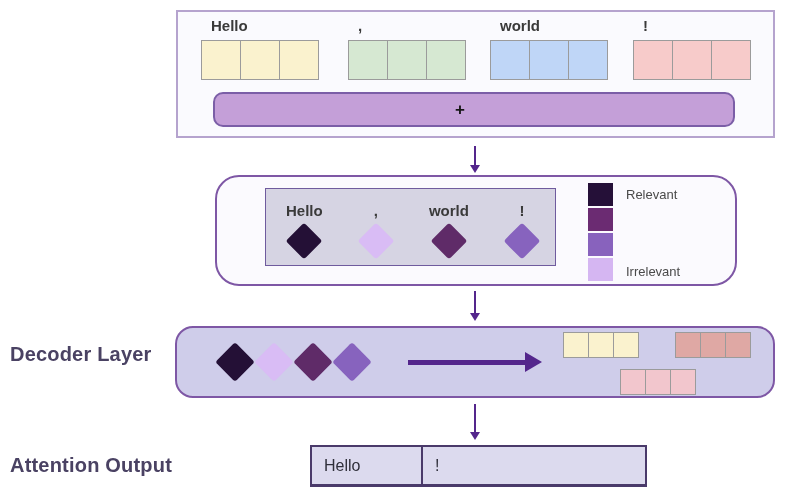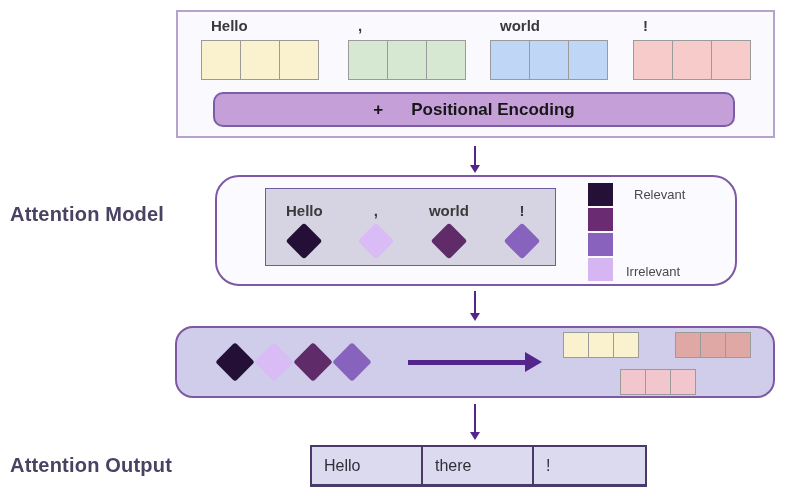--- a/index.html
+++ b/index.html
@@ -58,21 +58,21 @@
     display:flex; justify-content:space-around; align-items:flex-start;
     padding-top:13px;
   }
   .attn-token { display:flex; flex-direction:column; align-items:center; }
   .attn-token .token-label { padding-left:0; margin-bottom:4px; height:16px; }
   .diamond-sm { width:26px; height:26px; transform:rotate(45deg); border-radius:3px; margin-top:6px; }
 
   .legend { position:absolute; left:371px; top:6px; }
   .legend-swatch { width:25px; height:23px; margin-bottom:2px; }
   .legend-label { position:absolute; left:38px; font-size:13px; color:#4A4A4A; white-space:nowrap; }
-  .legend-label-top { top:4px;margin-left:8px; }
+  .legend-label-top { top:4px; }
   .legend-label-bottom { top:81px; }
 
   
   .dec-box {
     position:absolute; left:175px; top:326px; width:596px; height:68px;
     background:#CFCDEA; border:2px solid #7E57A5; border-radius:18px;
   }
   .dec-diamonds { position:absolute; left:44px; top:20px; display:flex; gap:11px; }
   .diamond-lg { width:28px; height:28px; transform:rotate(45deg); border-radius:3px; }
   .harrow { position:absolute; left:231px; top:32px; width:117px; height:5px; background:#54268C; }
@@ -95,21 +95,21 @@
     box-sizing:border-box; font-size:16px; color:#2F2F3A;
     border-right:2px solid #4A3A6A;
   }
   .out-cell:last-child { border-right:none; }
 </style>
 </head>
 <body>
 
 <div id="canvas">
 
-  <div class="section-label" style="top:201px;">Attention Model</div>
+  <div class="section-label" style="top:341px;">Decoder Layer</div>
   <div class="section-label" style="top:452px; width:300px;">Attention Output</div>
 
   <div class="top-box dotted">
 
     <div class="token-group" style="left:23px;">
       <span class="token-label">Hello</span>
       <div class="cell-row">
         <div class="cell" style="background: rgb(250, 242, 206);"></div>
         <div class="cell" style="background: rgb(250, 242, 206);"></div>
         <div class="cell" style="background: rgb(250, 242, 206);"></div>
@@ -138,21 +138,20 @@
       <span class="token-label">!</span>
       <div class="cell-row">
         <div class="cell" style="background: rgb(247, 203, 202);"></div>
         <div class="cell" style="background: rgb(247, 203, 202);"></div>
         <div class="cell" style="background: rgb(247, 203, 202);"></div>
       </div>
     </div>
 
     <div class="pos-bar" style="background: rgb(196, 159, 216);">
       <span class="pos-plus">+</span>
-      <span>Positional Encoding</span>
     </div>
   </div>
 
   <div class="varrow" style="left:474px; top:146px; height:19px;"></div>
 
   <div class="attn-box dotted">
     <div class="attn-inner dotted">
 
       <div class="attn-token">
         <span class="token-label">Hello</span>
@@ -210,17 +209,16 @@
       <div class="dec-cell" style="background: rgb(242, 198, 205);"></div>
       <div class="dec-cell" style="background: rgb(242, 198, 205);"></div>
       <div class="dec-cell" style="background: rgb(242, 198, 205);"></div>
     </div>
   </div>
 
   <div class="varrow" style="left:474px; top:404px; height:28px;"></div>
 
   <div class="out-table dotted">
     <div class="out-cell">Hello</div>
-    <div class="out-cell">there</div>
     <div class="out-cell">!</div>
   </div>
 
 </div>
 
 </body></html>

